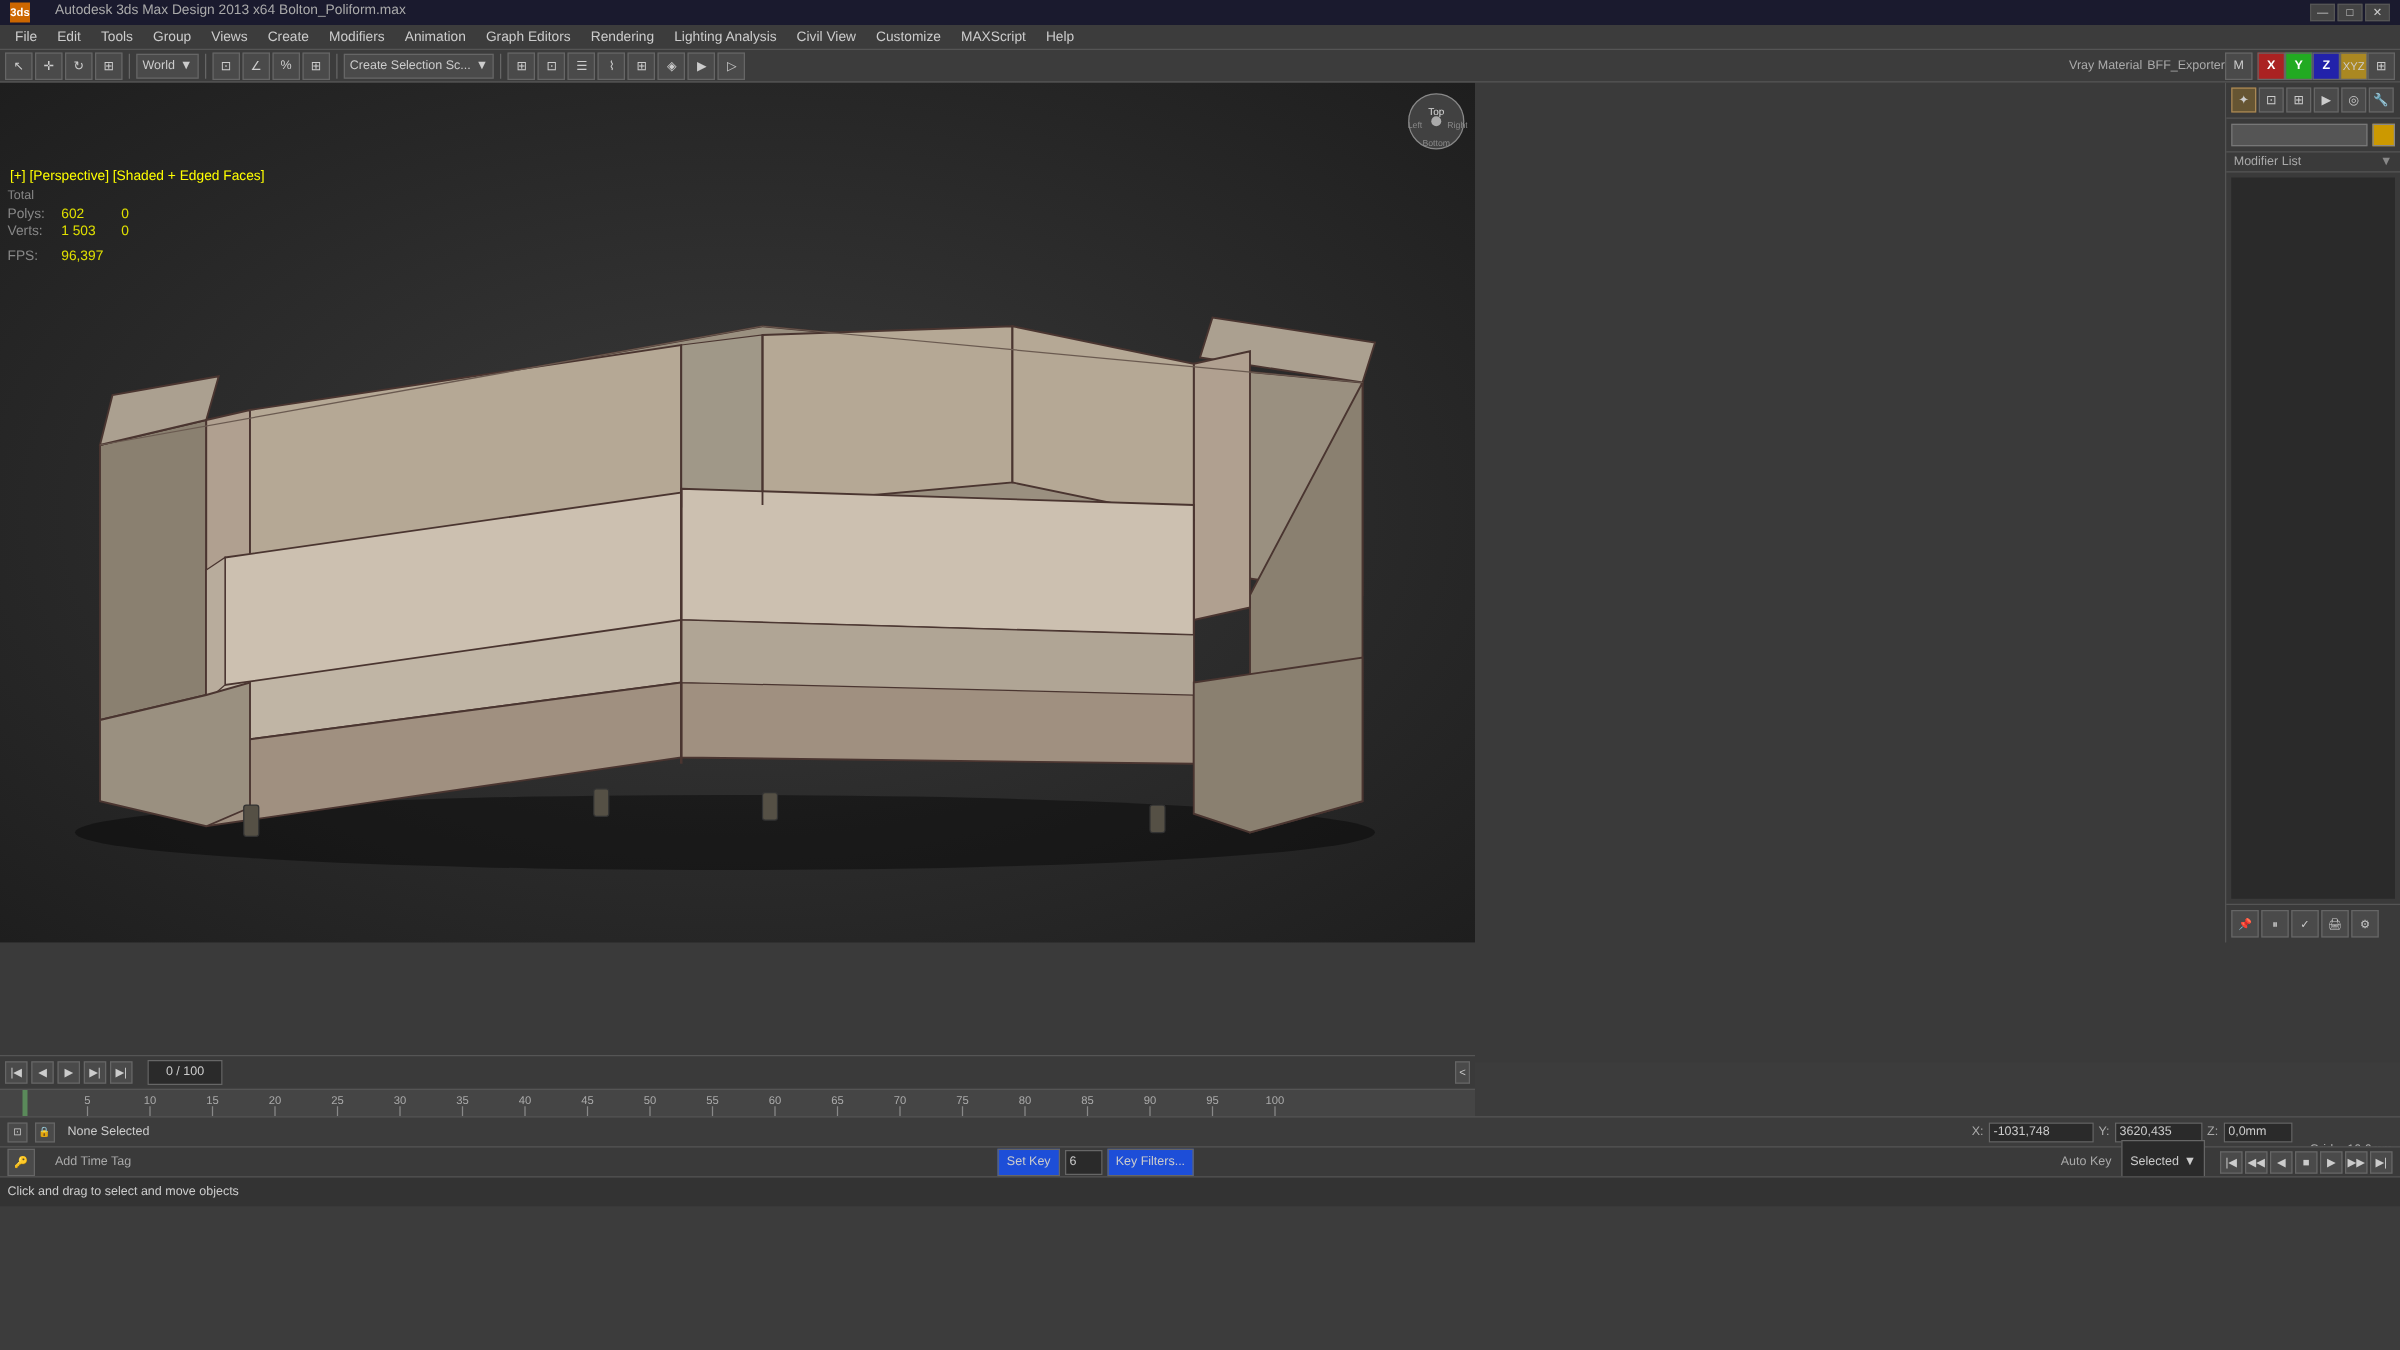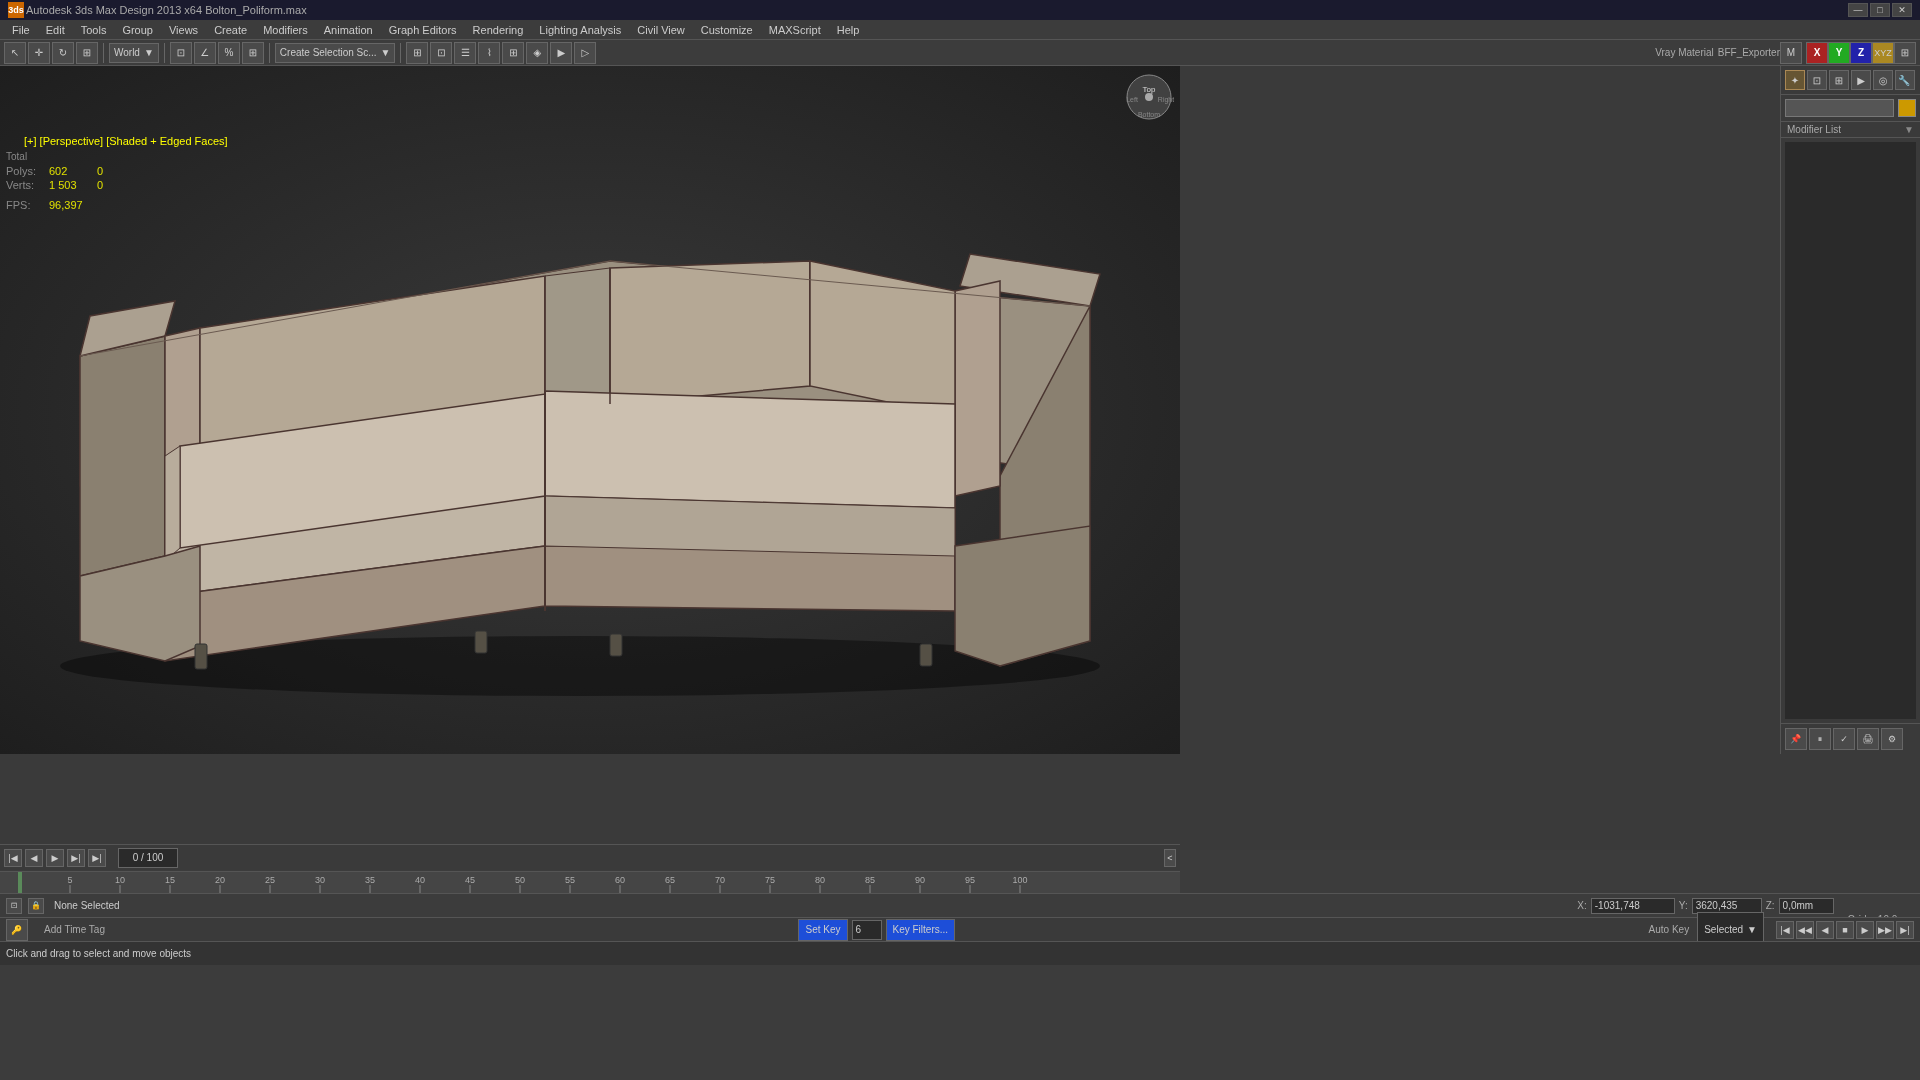--- a/index.html
+++ b/index.html
@@ -23,22 +23,21 @@
       align-items: center;
       justify-content: space-between;
       padding: 0 8px;
       position: absolute;
       top: 0;
       left: 0;
       z-index: 100;
     }
     #title-bar-left {
       display: flex;
-      align-items: center;
-      gap: 2px;
+      gap: 20px;
     }
     #app-icon {
       width: 16px;
       height: 16px;
       background: #cc6600;
       display: flex;
       align-items: center;
       justify-content: center;
       font-size: 9px;
       font-weight: bold;
@@ -439,21 +438,21 @@
     #vp-label-bar {
       position: absolute;
       top: 66px;
       left: 0;
       width: 1180px;
       height: 18px;
       background: transparent;
       z-index: 20;
       display: flex;
       align-items: center;
-      padding: 0 24px;
+      padding: 0 8px;
       pointer-events: none;
     }
 
     
     #vray-toolbar {
       margin-left: auto;
       display: flex;
       align-items: center;
       gap: 0;
     }

